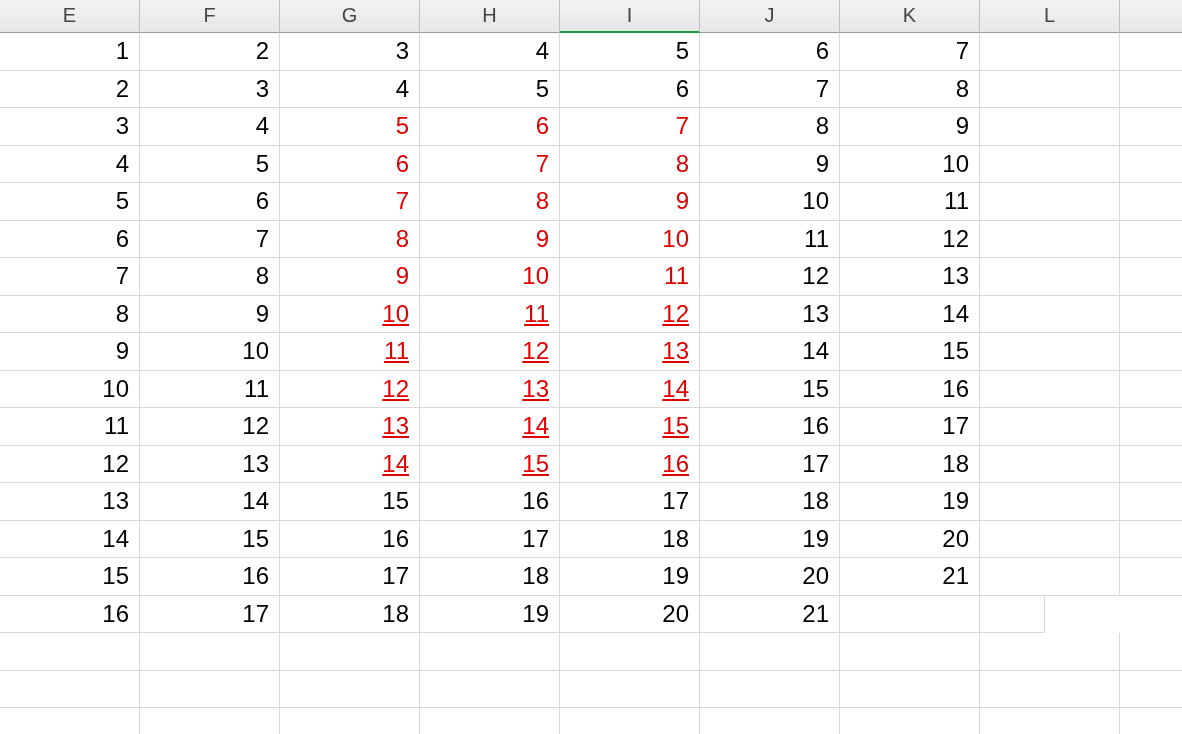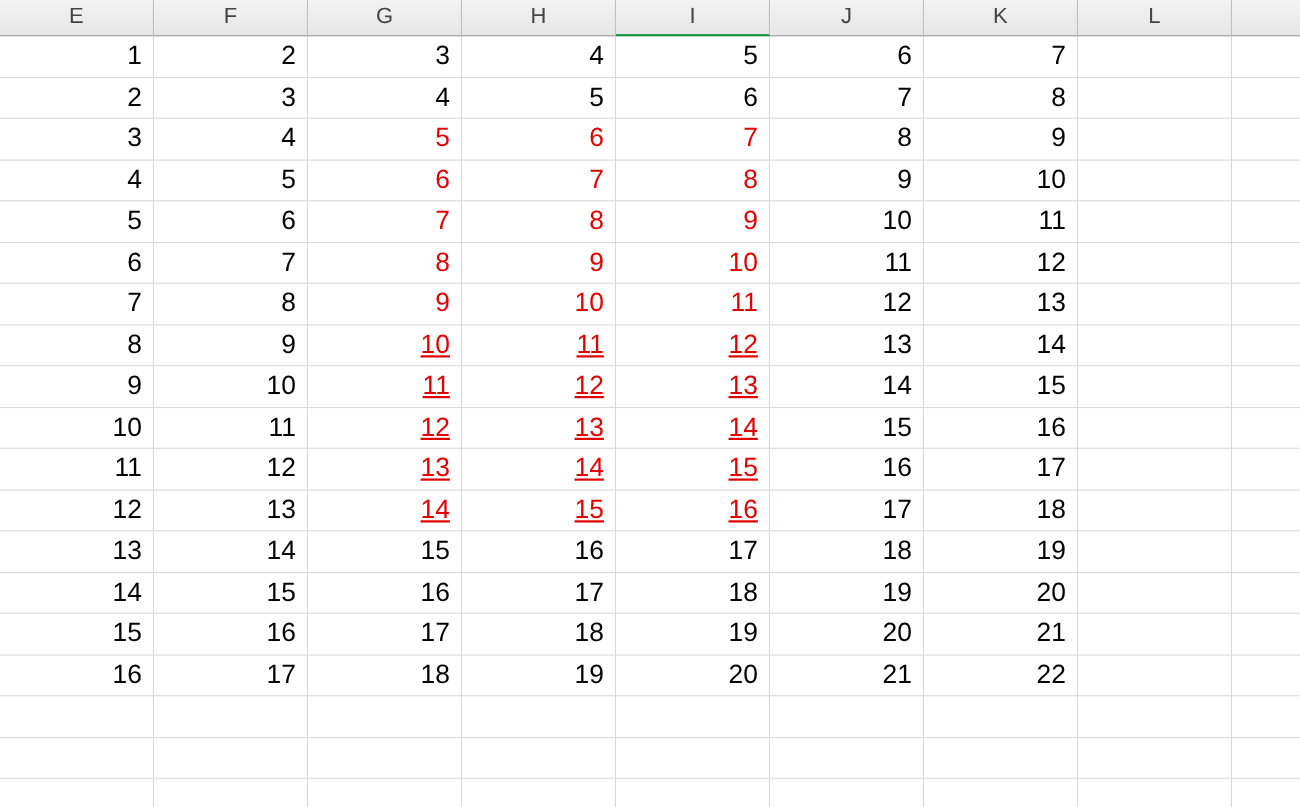--- a/index.html
+++ b/index.html
@@ -247,21 +247,20 @@
         <div class="cell"></div>
         <div class="cell last"></div>
       </div>
       <div class="row">
         <div class="cell">16</div>
         <div class="cell">17</div>
         <div class="cell">18</div>
         <div class="cell">19</div>
         <div class="cell">20</div>
         <div class="cell">21</div>
-        <div class="cell">22</div>
         <div class="cell"></div>
         <div class="cell last"></div>
       </div>
       <div class="row">
         <div class="cell"></div>
         <div class="cell"></div>
         <div class="cell"></div>
         <div class="cell"></div>
         <div class="cell"></div>
         <div class="cell"></div>

